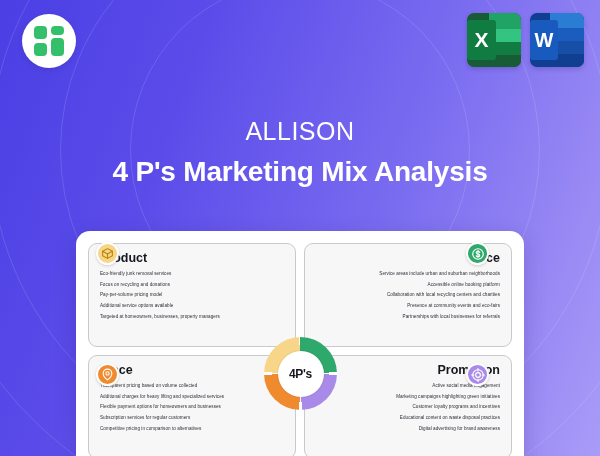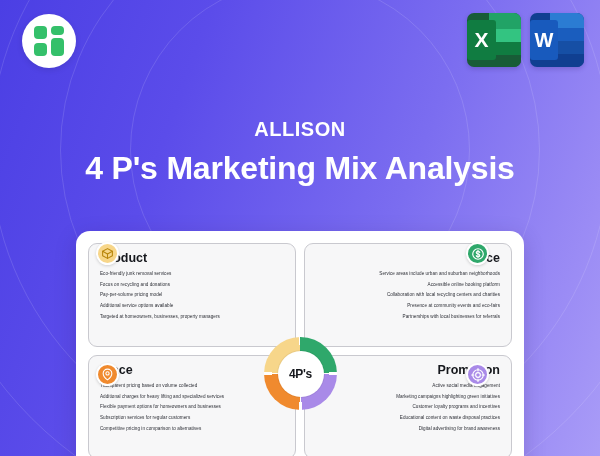--- a/index.html
+++ b/index.html
@@ -74,25 +74,25 @@
   .wd .tab {
     position:absolute; left:0; top:7px; width:28px; height:40px;
     background:#185ABD; border-radius:3px;
     color:#fff; font-size:20px; font-weight:bold;
     display:flex; align-items:center; justify-content:center;
   }
 
   
   .title-wrap { position:absolute; left:0; right:0; top:118px; text-align:center; color:#fff; }
   .t-sub {
-    font-size:20px; letter-spacing:.5px; font-weight:700;
+    font-size:25px; letter-spacing:.5px; font-weight:400;
     line-height:1.1;
   }
   .t-main {
-    font-size:32px; font-weight:bold; margin-top:10px;
+    font-size:28px; font-weight:bold; margin-top:10px;
     letter-spacing:-.2px; line-height:1.15;
   }
 
   
   .slide {
     position:absolute; left:76px; top:231px; width:448px; height:240px;
     background:#ffffff; border-radius:14px 14px 0 0;
     box-shadow:0 6px 22px rgba(40,20,90,.20);
     overflow:hidden;
   }

